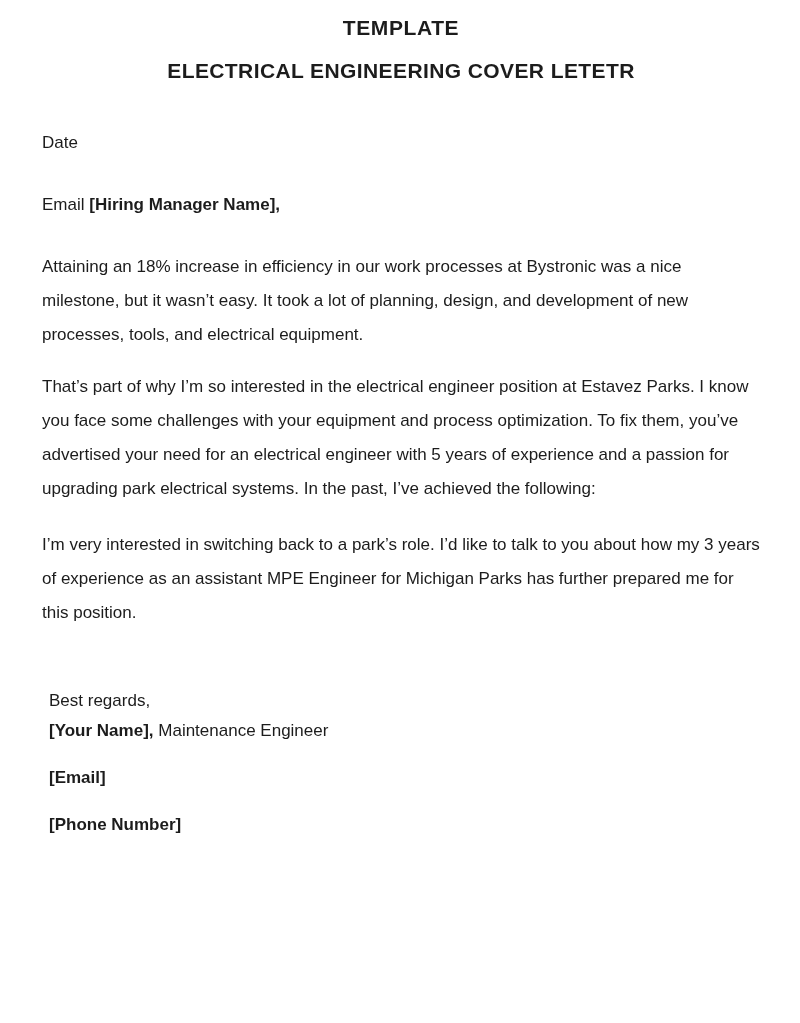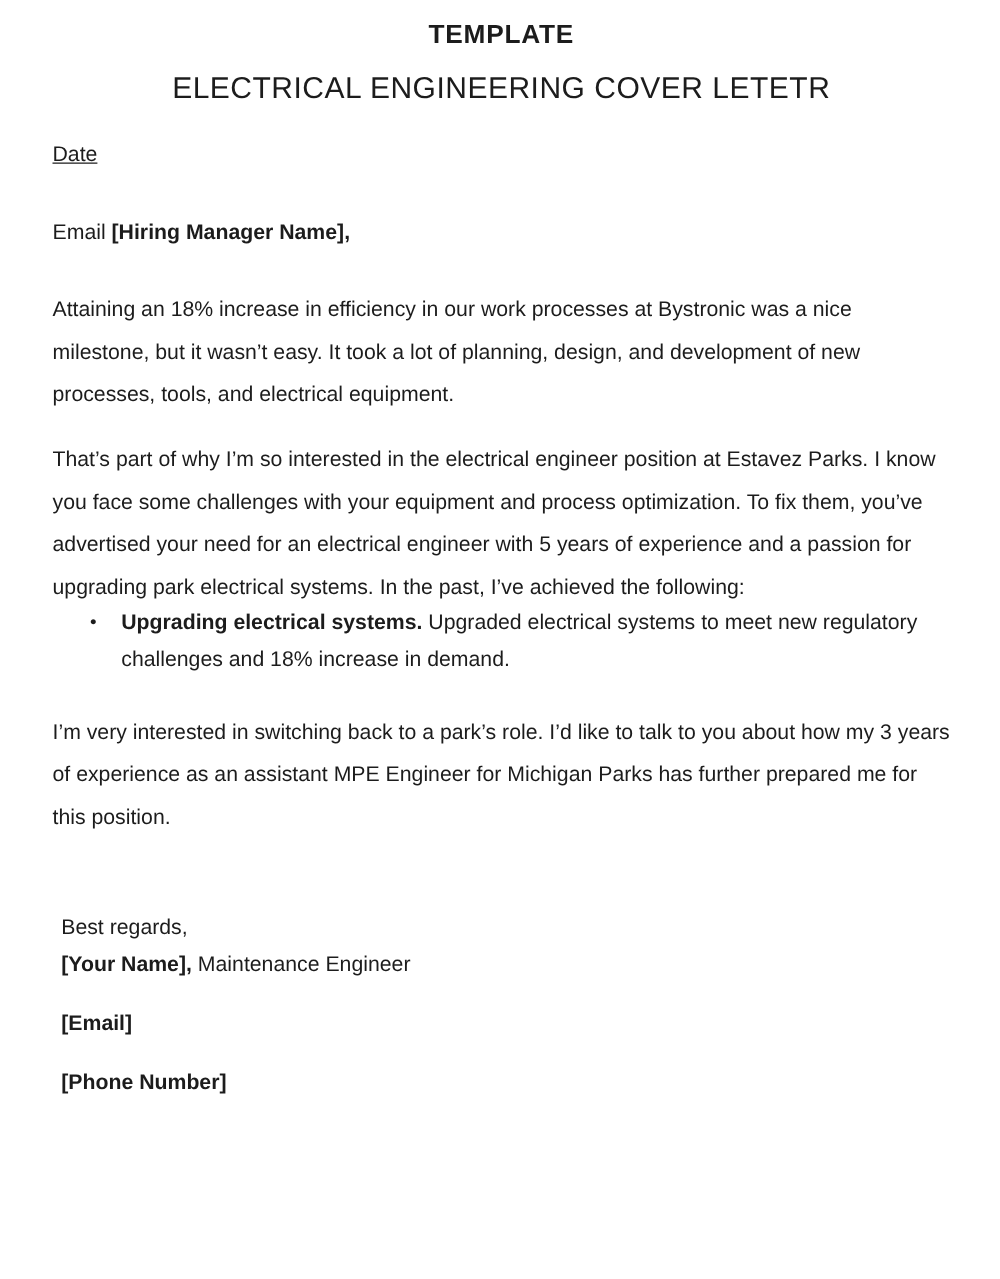--- a/index.html
+++ b/index.html
@@ -27,28 +27,27 @@
   }
   .title {
     margin: 0;
     font-size: 21px;
     line-height: 24px;
     font-weight: 700;
     letter-spacing: 0.6px;
   }
   .subtitle {
     margin: 19px 0 0;
-    font-size: 24px;
+    font-size: 21px;
     line-height: 24px;
-    font-weight: 400;
+    font-weight: 700;
     letter-spacing: 0.4px;
   }
   .date-line {
-    margin-top: 24px;
-    text-decoration: underline;
+    margin-top: 43px;
   }
   .salutation {
     margin: 28px 0 0;
   }
   .para-1 { margin: 28px 0 0; }
   .para-2 { margin: 18px 0 0; }
   .para-closing { margin: 26px 0 0; }
   ul.bullets {
     margin: -4px 0 0;
     padding: 0;
@@ -89,21 +88,20 @@
 
   <div class="date-line">Date</div>
 
   <p class="salutation"><span>Email </span><span class="b">[Hiring Manager Name],</span></p>
 
   <p class="para-1">Attaining an 18% increase in efficiency in our work processes at Bystronic was a nice milestone, but it wasn’t easy. It took a lot of planning, design, and development of new processes, tools, and electrical equipment.</p>
 
   <p class="para-2">That’s part of why I’m so interested in the electrical engineer position at Estavez Parks. I know you face some challenges with your equipment and process optimization. To fix them, you’ve advertised your need for an electrical engineer with 5 years of experience and a passion for upgrading park electrical systems. In the past, I’ve achieved the following:</p>
 
   <ul class="bullets">
-    <li><span class="b">Upgrading electrical systems.</span><span> Upgraded electrical systems to meet new regulatory challenges and 18% increase in demand.</span></li>
   </ul>
 
   <p class="para-closing">I’m very interested in switching back to a park’s role. I’d like to talk to you about how my 3 years of experience as an assistant MPE Engineer for Michigan Parks has further prepared me for this position.</p>
 
   <div class="signature">
     <div>Best regards,</div>
     <div><span class="b">[Your Name],</span><span> Maintenance Engineer</span></div>
     <div class="b">[Email]</div>
     <div class="b">[Phone Number]</div>
   </div>

